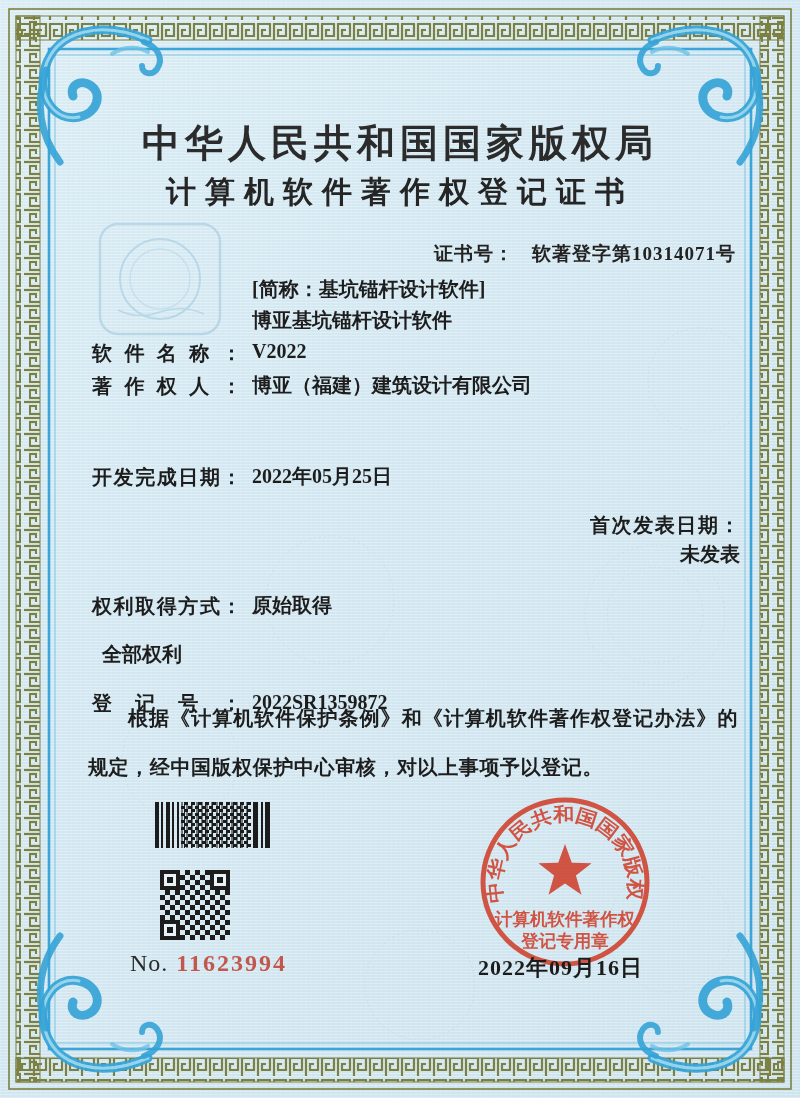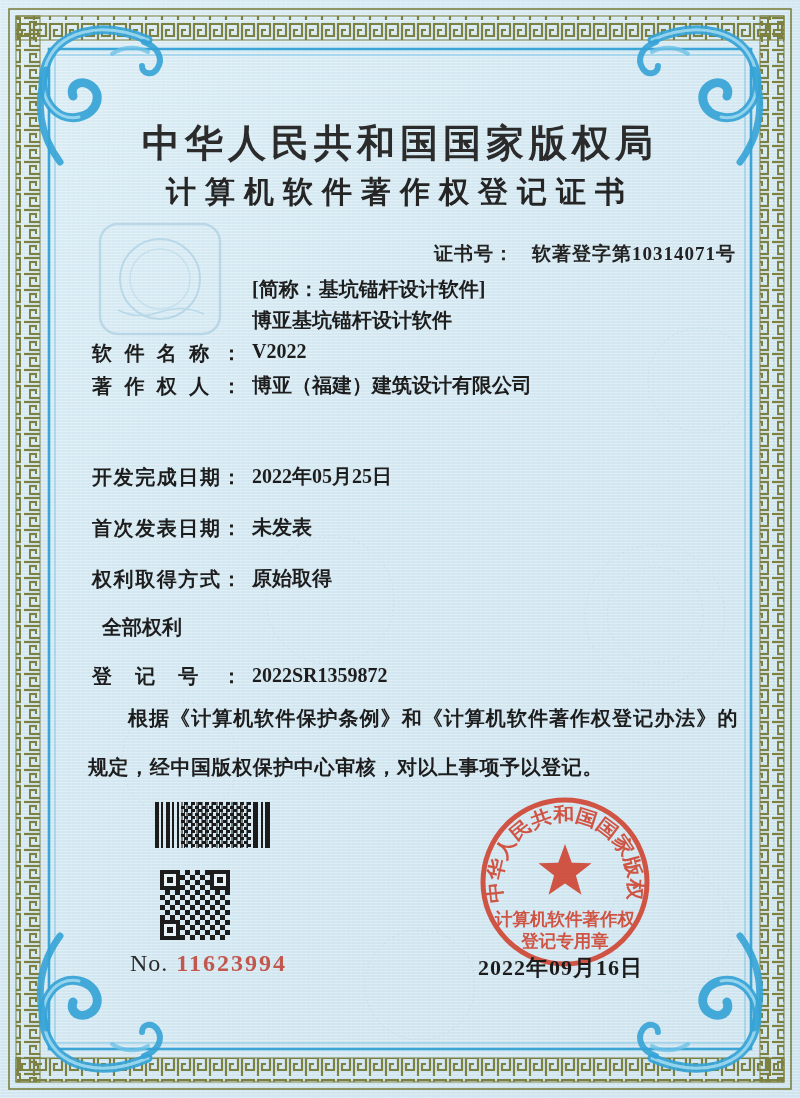--- a/index.html
+++ b/index.html
@@ -20,21 +20,21 @@
   .certno{position:absolute;top:241px;left:0;right:64px;text-align:right;
     font-size:19px;font-weight:700;letter-spacing:1px;color:#222;}
   .certno .gap{display:inline-block;width:18px;}
   .rows{position:absolute;top:274px;left:92px;right:60px;}
   .row{display:flex;align-items:flex-end;font-size:20px;font-weight:700;color:#1d1d1d;}
   .row .lbl{width:150px;flex:none;text-align:justify;text-align-last:justify;letter-spacing:.5px;}
   .row .val{margin-left:10px;line-height:30px;}
   .row.multi .val div{line-height:31px;}
   .r2{margin-top:3px;}
   .r3{margin-top:61px;}
-  .r4{margin-top:21px;}
+  .r4{margin-top:21px;flex-direction:column;}
   .r5{margin-top:21px;}
   .r6{margin-top:19px;}
   .r7{margin-top:18px;}
   .statement{position:absolute;top:694px;left:88px;right:62px;margin:0;
     font-size:20px;font-weight:600;line-height:49px;letter-spacing:.6px;
     text-indent:2em;text-align:justify;color:#1d1d1d;}
   
   .barcode{position:absolute;left:155px;top:802px;width:118px;height:46px;display:flex;}
   .barcode .side-l{width:24px;background:repeating-linear-gradient(90deg,#1c1c1c 0 4px,rgba(0,0,0,0) 4px 6px,#1c1c1c 6px 8px,rgba(0,0,0,0) 8px 11px);}
   .barcode .mid{flex:1;margin:0 2px;background:

